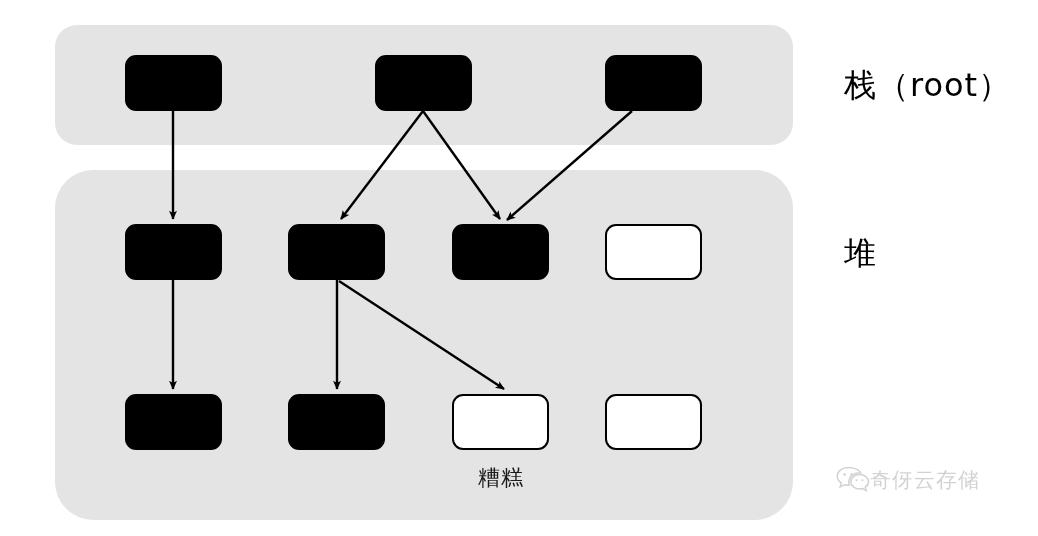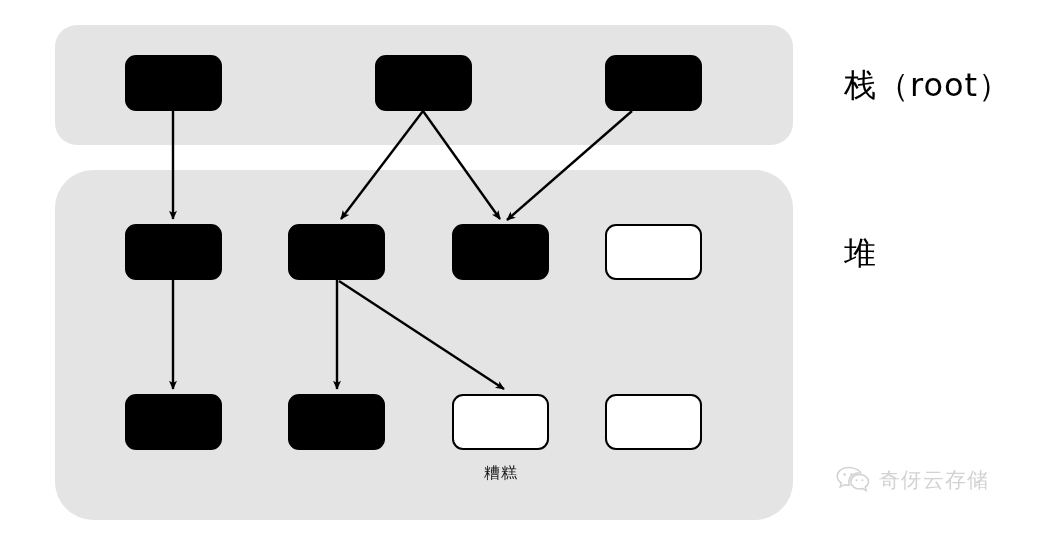--- a/index.html
+++ b/index.html
@@ -71,30 +71,29 @@
     left: 844px;
     top: 232px;
   }
   #note-bad {
     position: absolute;
     left: 452px;
     top: 463px;
     width: 98px;
     text-align: center;
     color: #1a1a1a;
-    font-size: 16px;
+    font-size: 22px;
     letter-spacing: 1px;
   }
   #watermark {
     position: absolute;
     left: 836px;
     top: 466px;
     display: flex;
     align-items: center;
-    gap: 9px;
     opacity: 0.38;
   }
   #watermark .wm-text {
     color: #8a8a8a;
     font-size: 21px;
     letter-spacing: 1px;
     white-space: nowrap;
   }
 </style>
 </head>

